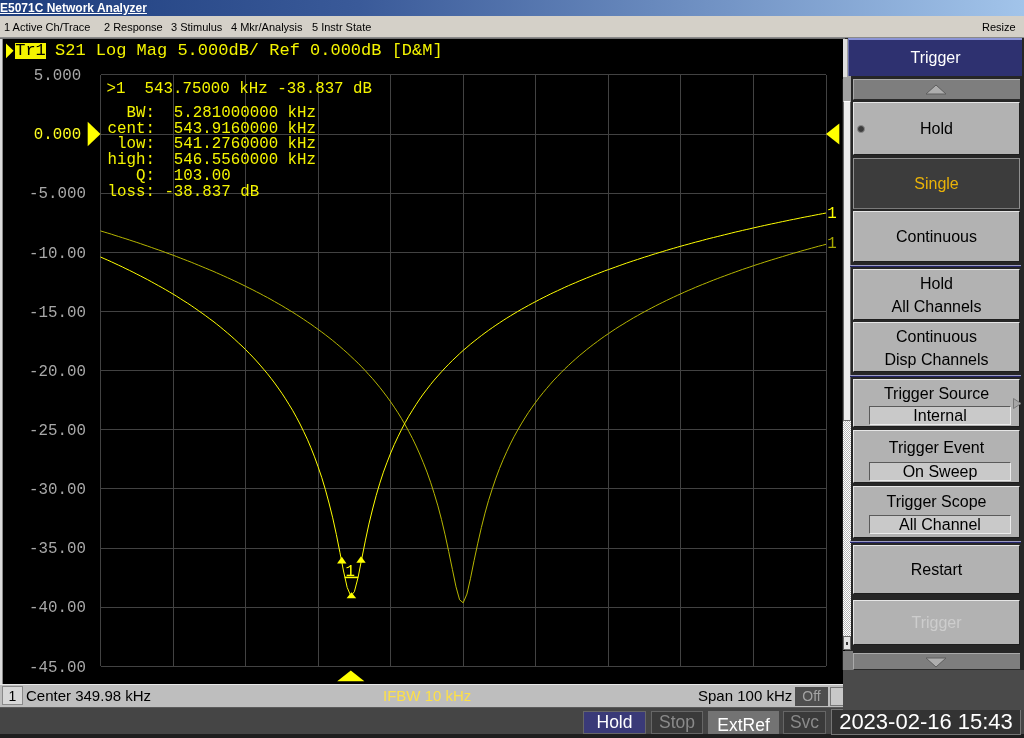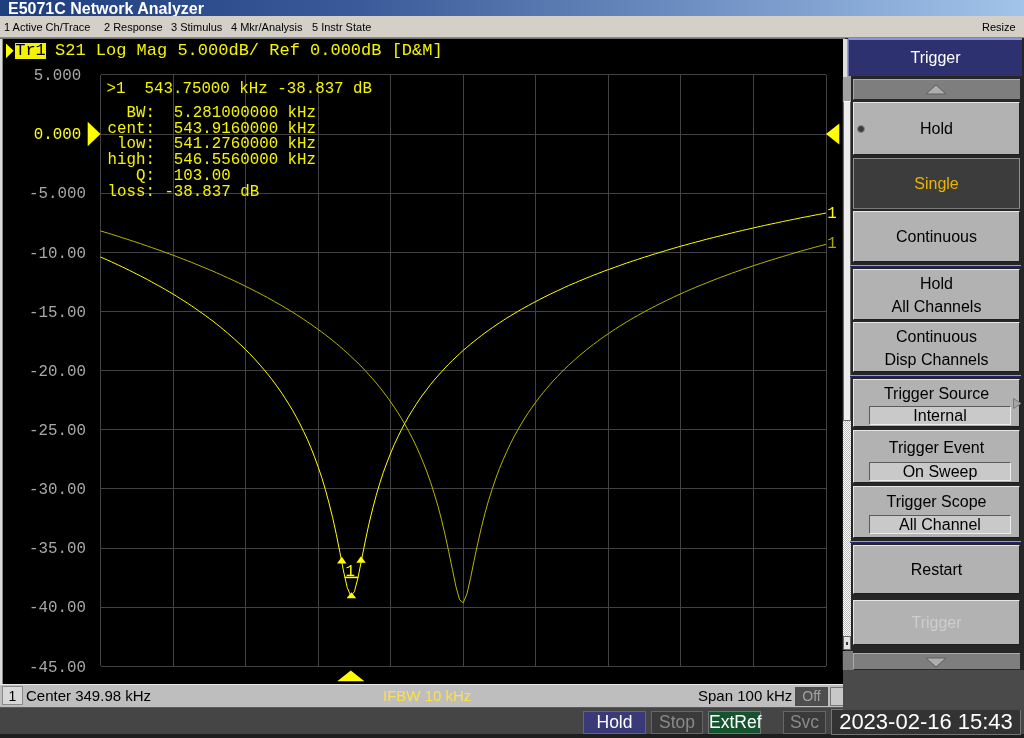--- a/index.html
+++ b/index.html
@@ -18,21 +18,21 @@
   border-top:1px solid #5a5a5a; border-left:1px solid #5a5a5a;
   border-bottom:1px solid #ececec; border-right:1px solid #ececec;
   font-size:16px; color:#000; text-align:center; }
 </style>
 </head>
 <body>
 <div id="root">
 
 <div class="abs" style="left:0;top:0;width:1024px;height:16px;
   background:linear-gradient(to right,#1d3d7d 0%,#3a5a99 35%,#a2c4ea 100%);"></div>
-<div class="abs" style="left:8px;top:1px;color:#fff;font-size:16px;font-weight:bold;line-height:15px;">E5071C Network Analyzer</div>
+<div class="abs" style="left:0;top:1px;color:#fff;font-size:12px;font-weight:bold;line-height:15px;text-decoration:underline;">E5071C Network Analyzer</div>
 
 <div class="abs" style="left:0;top:16px;width:1024px;height:22px;background:#d4d0c8;border-bottom:1px solid #8a8a8a;"></div>
 <div class="abs" style="left:0;top:16px;width:1024px;height:22px;color:#000;font-size:11px;line-height:23px;">
 <span class="abs" style="left:4px;">1 Active Ch/Trace</span>
 <span class="abs" style="left:104px;">2 Response</span>
 <span class="abs" style="left:171px;">3 Stimulus</span>
 <span class="abs" style="left:231px;">4 Mkr/Analysis</span>
 <span class="abs" style="left:312px;">5 Instr State</span>
 <span class="abs" style="left:982px;">Resize</span>
 </div>
@@ -115,21 +115,21 @@
 <div class="abs" style="left:26px;top:686px;color:#000;font-size:15px;line-height:20px;">Center 349.98 kHz</div>
 <div class="abs" style="left:383px;top:686px;color:#fde047;font-size:15px;line-height:20px;">IFBW 10 kHz</div>
 <div class="abs" style="left:698px;top:686px;color:#000;font-size:15px;line-height:20px;">Span 100 kHz</div>
 <div class="abs" style="left:795px;top:687px;width:33px;height:19px;background:#4e4e4e;color:#a2a2a2;font-size:14px;line-height:19px;text-align:center;">Off</div>
 <div class="abs" style="left:830px;top:687px;width:15px;height:19px;background:#c8c8c8;border:1px solid #777;"></div>
 
 <div class="abs" style="left:0;top:708px;width:1024px;height:30px;background:#454545;"></div>
 <div class="abs" style="left:0;top:734px;width:1024px;height:4px;background:#1e1e1e;"></div>
 <div class="abs" style="left:583px;top:711px;width:63px;height:23px;background:#3a3a78;border:1px solid #666;color:#fff;font-size:17.5px;line-height:21px;text-align:center;">Hold</div>
 <div class="abs" style="left:651px;top:711px;width:52px;height:23px;background:#3a3a3a;border:1px solid #666;color:#8a8a8a;font-size:17.5px;line-height:21px;text-align:center;">Stop</div>
-<div class="abs" style="left:708px;top:711px;width:53px;height:23px;background:#14532d;border:1px solid #737373;color:#fff;font-size:17.5px;line-height:21px;text-align:center;">ExtRef</div>
+<div class="abs" style="left:708px;top:711px;width:71px;height:23px;background:#737373;border:4px solid #737373;color:#fff;font-size:17.5px;line-height:21px;text-align:center;">ExtRef</div>
 <div class="abs" style="left:783px;top:711px;width:43px;height:23px;background:#3a3a3a;border:1px solid #666;color:#8a8a8a;font-size:17.5px;line-height:21px;text-align:center;">Svc</div>
 <div class="abs" style="left:831px;top:709px;width:190px;height:26px;background:#333;border:1px solid #757575;color:#fff;font-size:22px;line-height:24px;text-align:center;">2023-02-16 15:43</div>
 
 <div class="abs" style="left:845px;top:38px;width:179px;height:670px;background:#262626;"></div>
 <div class="abs" style="left:843px;top:670px;width:181px;height:40px;background:#4a4a4a;"></div>
 <div class="abs" style="left:843px;top:651px;width:10px;height:19px;background:#7e7e7e;"></div>
 
 <div class="abs" style="left:0;top:38px;width:2px;height:646px;background:#dcdcdc;"></div>
 <div class="abs" style="left:2px;top:38px;width:1px;height:646px;background:#8a8a8a;"></div>
 <div class="abs" style="left:0;top:38px;width:845px;height:1px;background:#707070;"></div>

